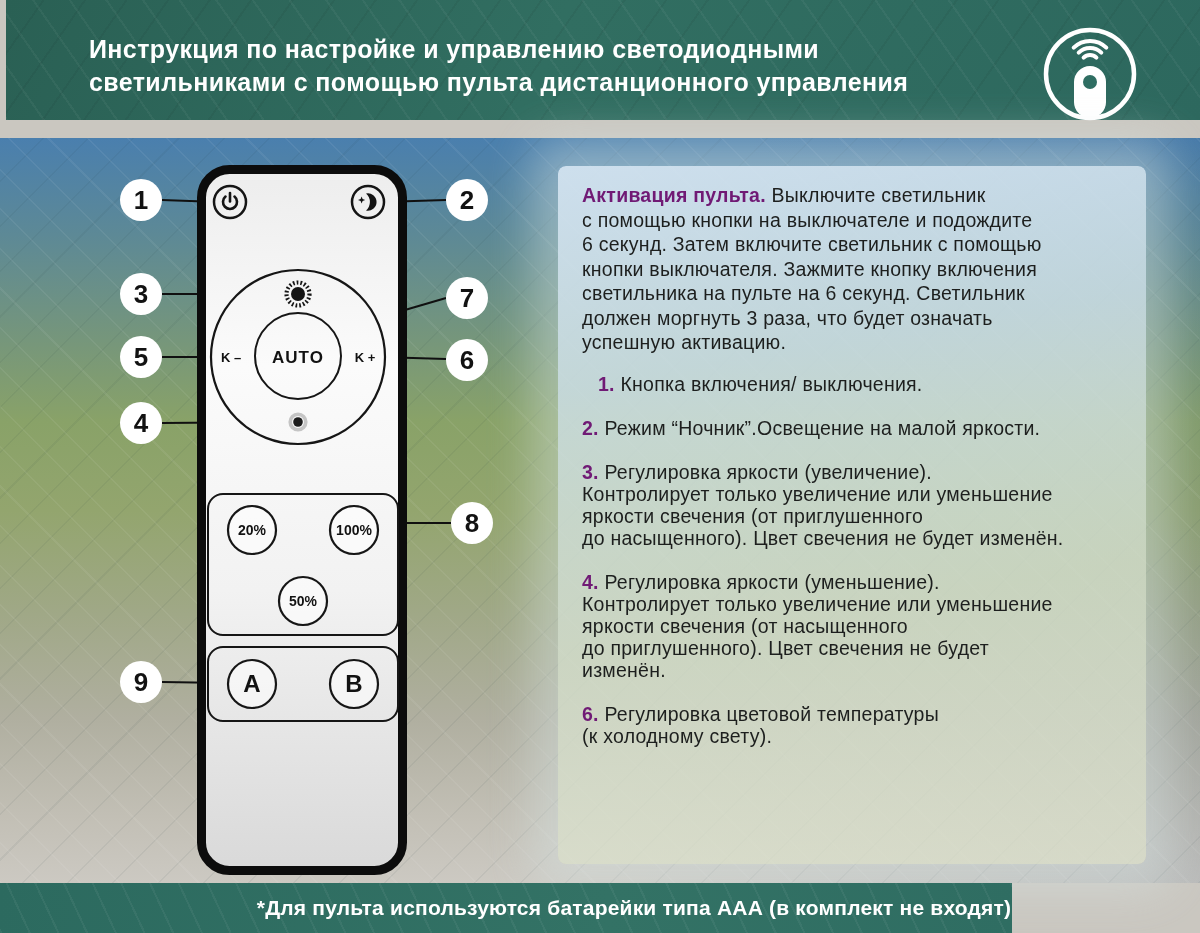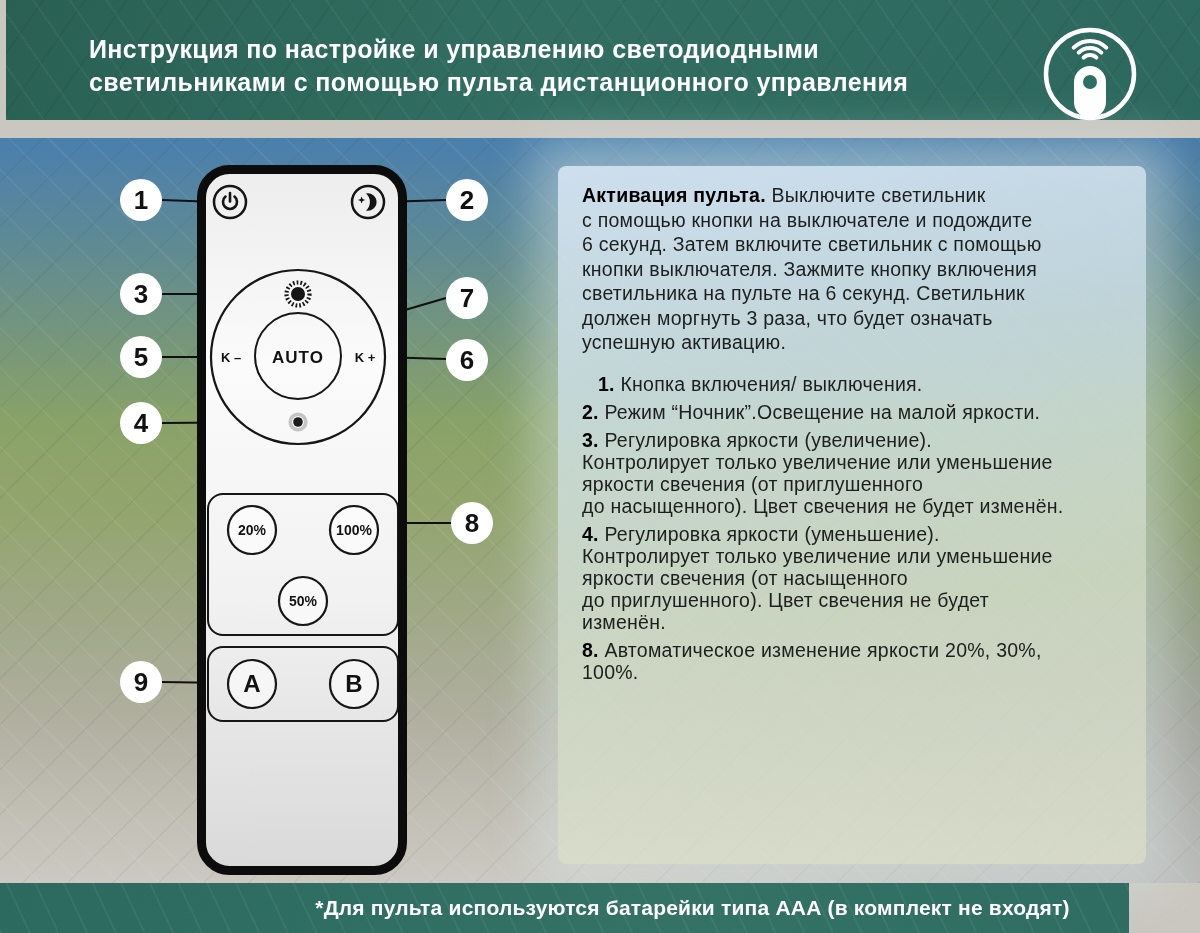--- a/index.html
+++ b/index.html
@@ -42,27 +42,27 @@
       rgba(213,224,206,0.80) 62%,
       rgba(224,228,206,0.74) 100%);
     box-shadow:0 0 46px 26px rgba(218,230,230,0.45);
   }
   
   .content{
     position:absolute;left:582px;top:183px;width:600px;
     color:#1d1f1e;font-size:19.5px;letter-spacing:0.25px;
   }
   .para{white-space:pre-line;line-height:24.5px;}
-  .para b, .item .num{font-weight:700;color:#000000;}
+  .para b, .item .num{font-weight:700;color:#701a75;}
   .items{margin-top:18px;}
-  .item{white-space:pre-line;line-height:22px;margin-top:6px;}
+  .item{white-space:pre-line;line-height:22px;margin-top:22px;}
   .item:first-child{margin-top:0;margin-left:16px;}
   
   .footer{
-    position:absolute;left:0;top:883px;width:1129px;height:50px;
+    position:absolute;left:0;top:883px;width:1012px;height:50px;
     background:
       repeating-linear-gradient(65deg, rgba(255,255,255,0.05) 0 2px, transparent 2px 26px),
       linear-gradient(100deg,#2c6a5f 0%, #337265 60%, #2f6d62 100%);
     display:flex;align-items:center;justify-content:center;
     padding-left:256px;box-sizing:border-box;
   }
   .footer-note{color:#ffffff;font-size:21px;font-weight:700;letter-spacing:0.2px;}
   
   .remote-wrap{position:absolute;left:100px;top:160px;width:410px;height:730px;}
   svg text{font-family:"Liberation Sans", sans-serif;fill:#121212;}
@@ -204,20 +204,20 @@
     <div class="item"><span class="num">2.</span><span> Режим “Ночник”.Освещение на малой яркости.</span></div>
     <div class="item"><span class="num">3.</span><span> Регулировка яркости (увеличение).
 Контролирует только увеличение или уменьшение
 яркости свечения (от приглушенного
 до насыщенного). Цвет свечения не будет изменён.</span></div>
     <div class="item"><span class="num">4.</span><span> Регулировка яркости (уменьшение).
 Контролирует только увеличение или уменьшение
 яркости свечения (от насыщенного
 до приглушенного). Цвет свечения не будет
 изменён.</span></div>
-    <div class="item"><span class="num">8.</span><span> Автоматическое изменение яркости 20%, 30%,
-100%.</span></div>
+    <div class="item"><span class="num">6.</span><span> Регулировка цветовой температуры
+(к холодному свету).</span></div>
   </div>
 </div>
 
 <div class="footer">
   <div class="footer-note">*Для пульта используются батарейки типа ААА (в комплект не входят)</div>
 </div>
 
 </body></html>

